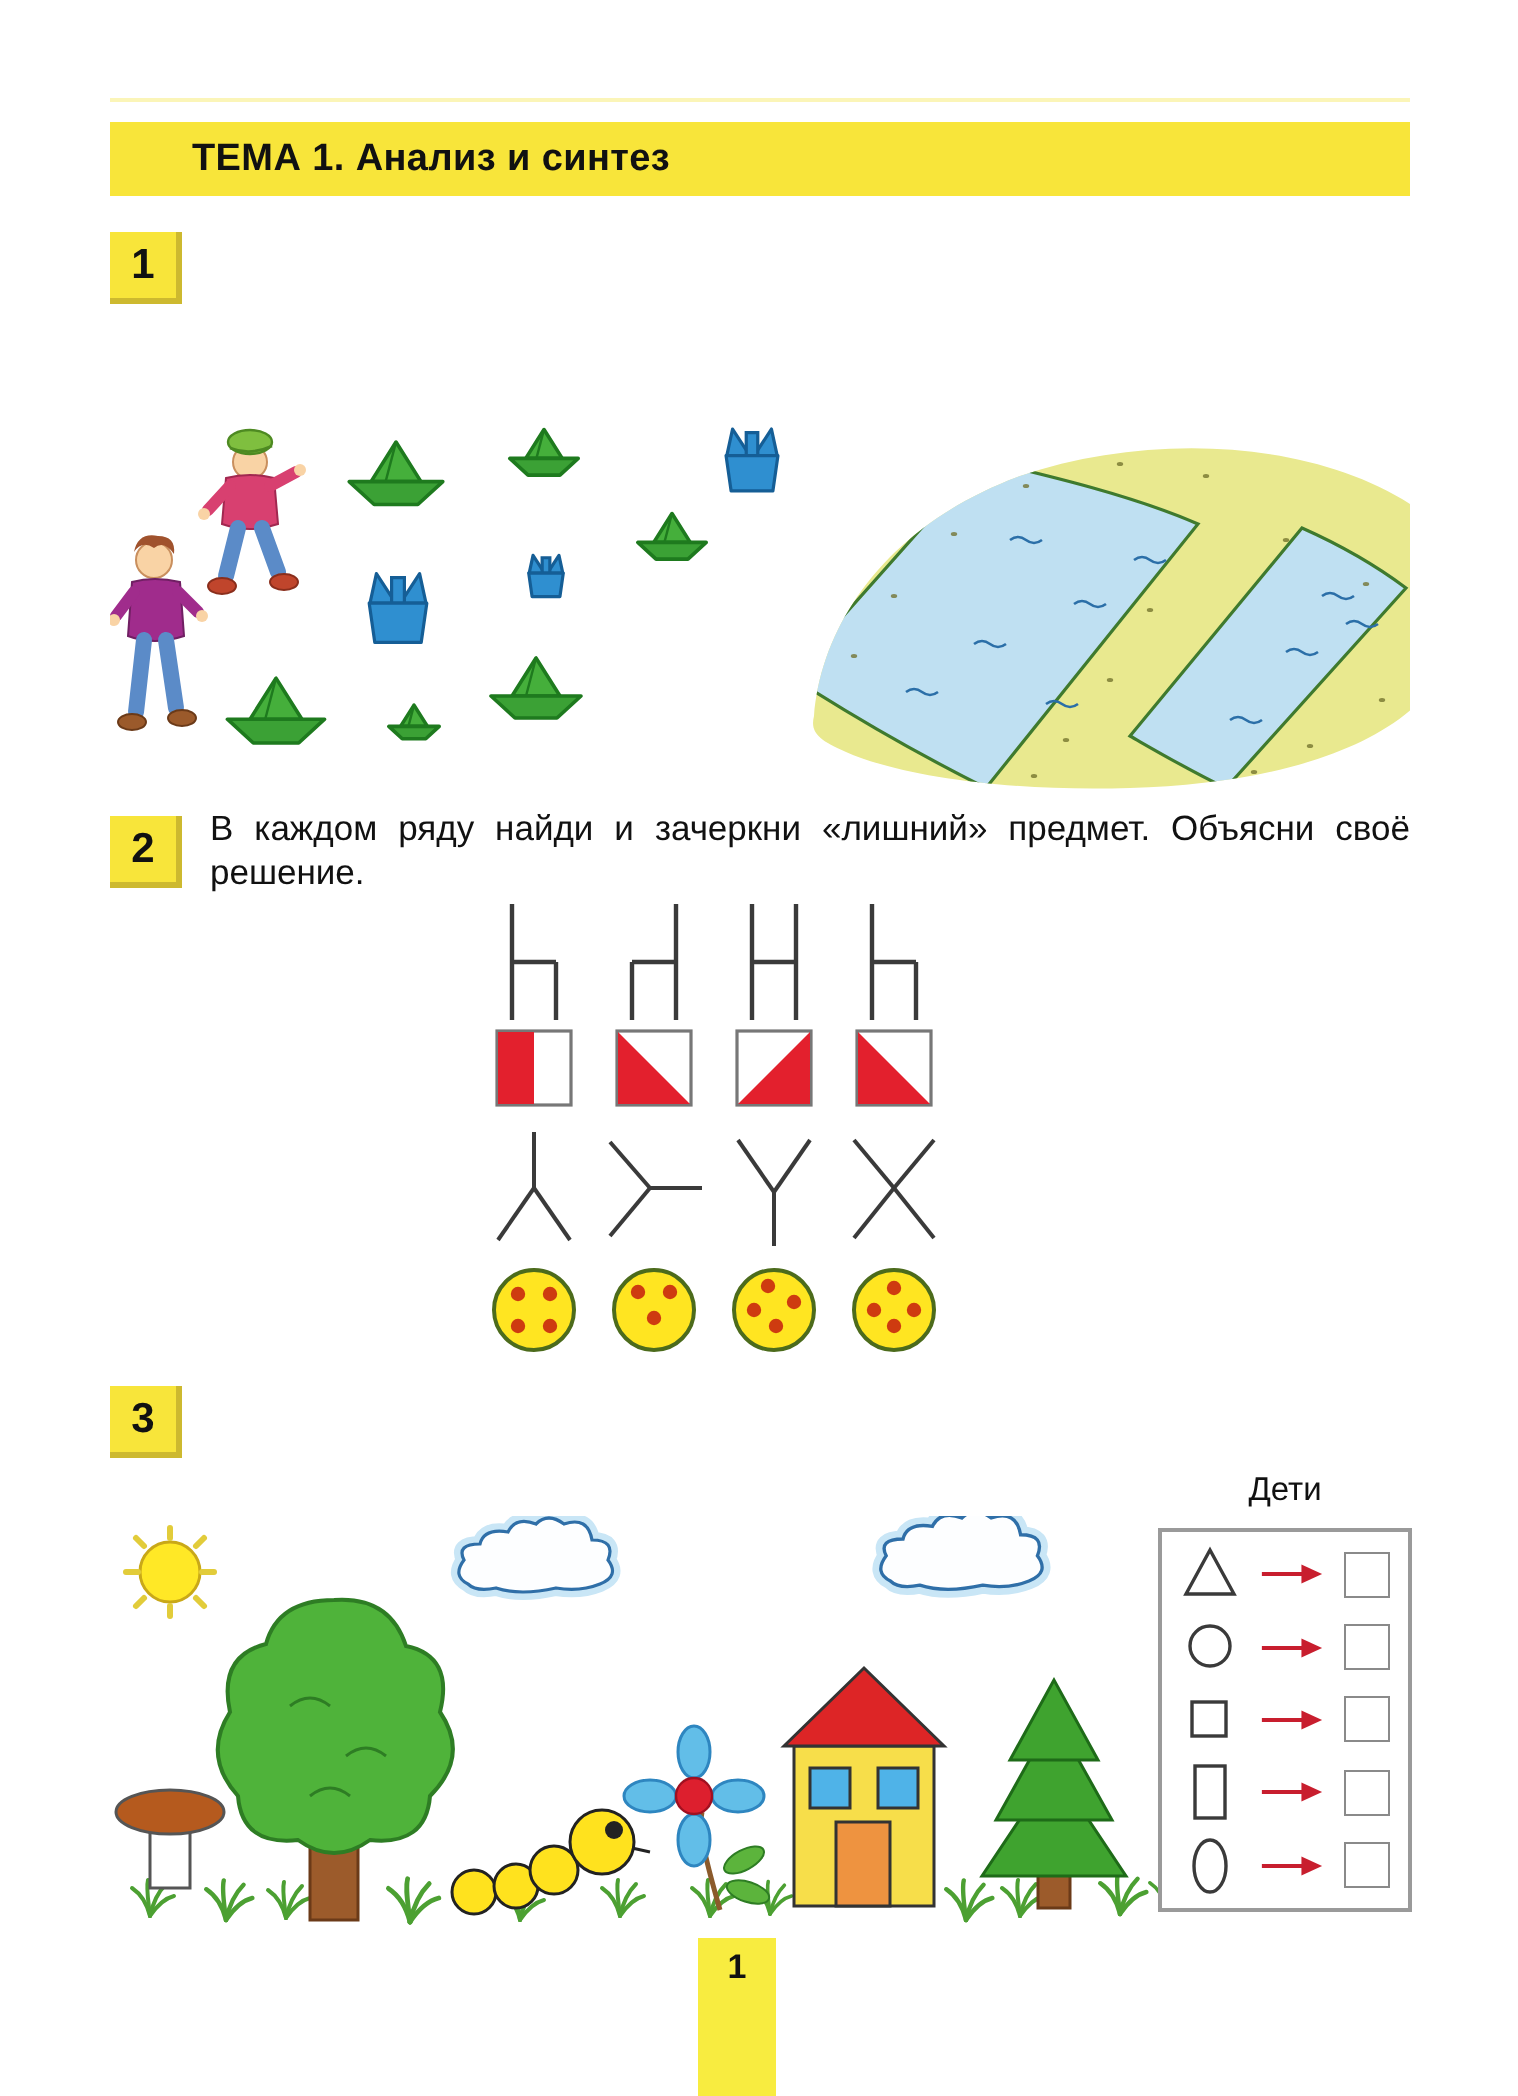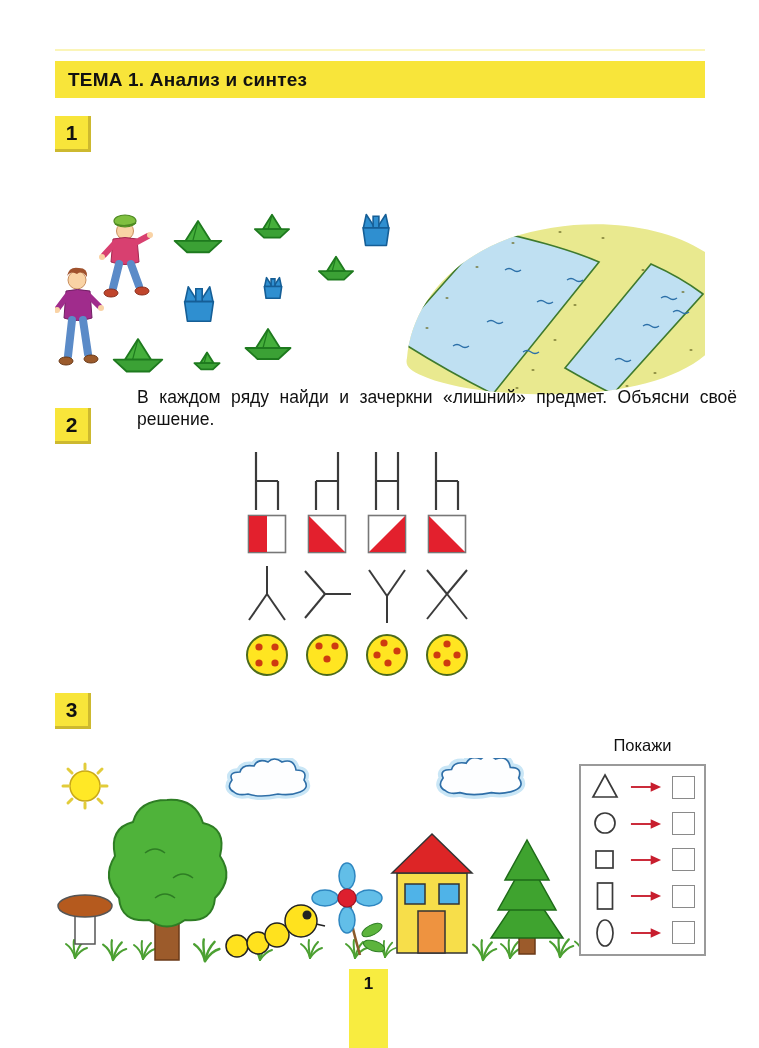--- a/index.html
+++ b/index.html
@@ -2,21 +2,21 @@
 <html><head>
 <meta charset="utf-8">
 <style>
   html,body{margin:0;padding:0;background:#fff;}
   #canvas{position:relative;width:759px;height:1048px;background:#fff;overflow:hidden;
           font-family:"Liberation Sans",sans-serif;color:#111;}
   .abs{position:absolute;}
   #top-hairline{left:55px;top:49px;width:650px;height:2px;background:#FBF5B8;}
   #header-bar{left:55px;top:61px;width:650px;height:37px;background:#F8E53A;
               box-sizing:border-box;padding-left:13px;display:flex;align-items:center;}
-  #header-bar .ttl{font-size:19px;font-weight:bold;letter-spacing:.2px;}
+  #header-bar .ttl{font-size:19px;font-weight:bold;letter-spacing:.2px;margin-left:28px;}
   .numbox{width:36px;height:36px;background:#F8E53A;border-right:3px solid #CDB92F;
           border-bottom:3px solid #CDB92F;box-sizing:border-box;display:flex;
           align-items:center;justify-content:center;font-weight:bold;font-size:21px;}
   .tasktext{left:105px;width:600px;font-size:17.5px;line-height:22px;text-align:justify;}
   #task2-rows{left:237px;top:450px;width:240px;}
   .t2row{display:flex;}
   .t2row .slot{width:60px;display:flex;justify-content:center;align-items:flex-end;}
   .r1{margin-bottom:2px;} .r2{margin-bottom:9px;} .r3{margin-bottom:8px;}
   #answer-label{left:579px;top:736px;width:127px;text-align:center;font-size:16.5px;}
   #answer-panel{left:579px;top:764px;width:127px;height:192px;border:2px solid #9a9a9a;
@@ -159,21 +159,21 @@
           <rect x="42" y="12" width="16" height="32" fill="#2F8FD0" stroke="#155E96" stroke-width="1.6" vector-effect="non-scaling-stroke"></rect>
           <path d="M14,44 L86,44 L79,93 L21,93 Z" fill="#2F8FD0" stroke="#155E96" stroke-width="1.6" vector-effect="non-scaling-stroke" stroke-linejoin="round"></path>
           </g>
         </g>
       </svg>
     </div>
 
   <div class="abs numbox" style="left:55px;top:408px;">
     <span>2</span>
   </div>
-  <div class="abs tasktext" style="top:386px;margin-left:32px;">В каждом ряду найди и зачеркни «лишний» предмет. Объясни своё решение.</div>
+  <div class="abs tasktext" style="top:403px;">В каждом ряду найди и зачеркни «лишний» предмет. Объясни своё решение.</div>
 
   <div class="abs" id="task2-rows">
       <div class="t2row r1">
         <div class="slot">
           <svg width="40" height="62" viewBox="0 0 40 62">
             <path d="M9,2 V60 M9,31 H31 M31,31 V60" stroke="#3a3a3a" stroke-width="2.2" fill="none"></path>
           </svg>
         </div>
         <div class="slot">
           <svg width="40" height="62" viewBox="0 0 40 62">
@@ -420,21 +420,21 @@
   </g>
   <g>
     <rect x="464" y="176" width="16" height="20" fill="#9C5B2B" stroke="#6B3A18" stroke-width="1.5"></rect>
     <path d="M472,126 L436,180 L508,180 Z" fill="#3FA32F" stroke="#1E6B18" stroke-width="1.5"></path>
     <path d="M472,100 L443,152 L501,152 Z" fill="#3FA32F" stroke="#1E6B18" stroke-width="1.5"></path>
     <path d="M472,82 L450,122 L494,122 Z" fill="#3FA32F" stroke="#1E6B18" stroke-width="1.5"></path>
   </g>
 </svg>
     </div>
 
-  <div class="abs" id="answer-label">Покажи</div>
+  <div class="abs" id="answer-label">Дети</div>
   <div class="abs" id="answer-panel">
       <div class="ans-row">
         <span>
           <svg width="30" height="34" viewBox="0 0 30 34">
             <path d="M15,5 L27,27 L3,27 Z" fill="#fff" stroke="#3a3a3a" stroke-width="1.7"></path>
           </svg>
         </span>
     <span>
           <svg width="32" height="14" viewBox="0 0 34 14">
   <line x1="1" y1="7" x2="23" y2="7" stroke="#C81E2E" stroke-width="2"></line>

